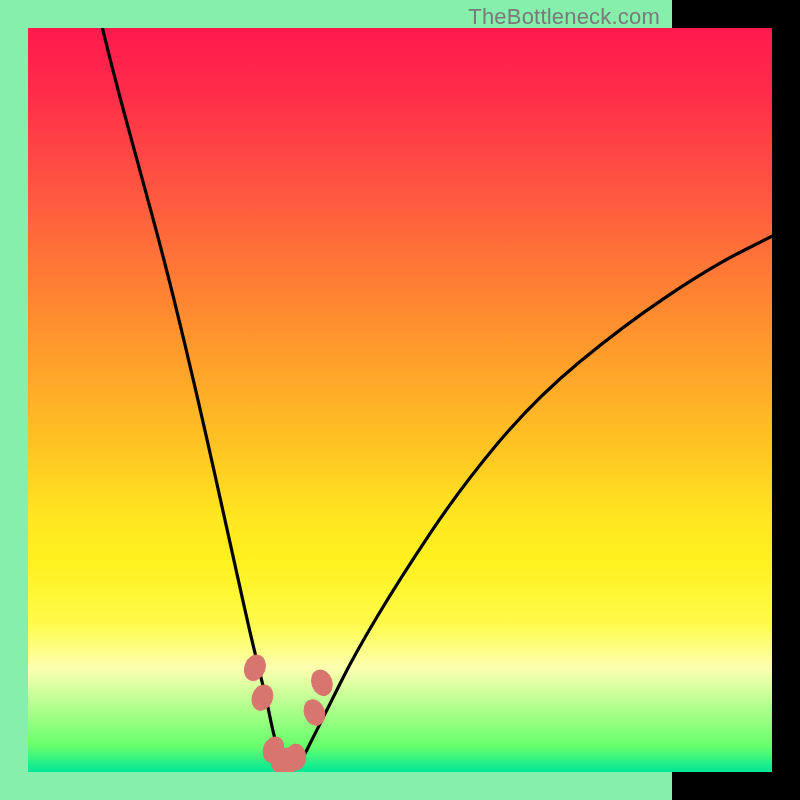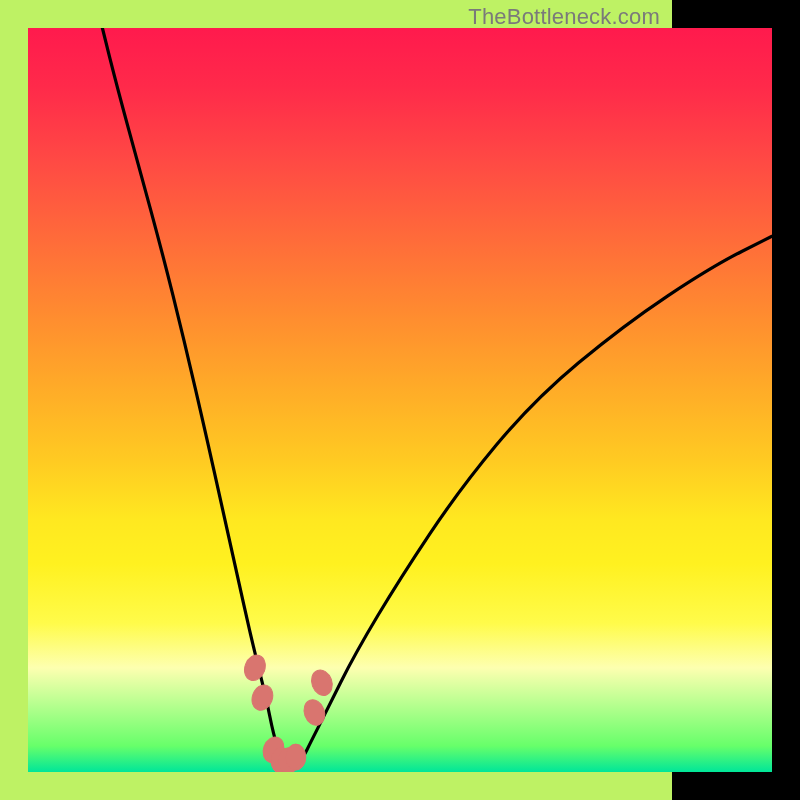--- a/index.html
+++ b/index.html
@@ -10,21 +10,21 @@
     background: #000;
     overflow: hidden;
     font-family: Arial, Helvetica, sans-serif;
   }
   .frame {
     position: absolute;
     left: 0;
     top: 0;
     width: 672px;
     height: 800px;
-    background: #bef264;
+    background: #86efac;
   }
   .plot {
     position: absolute;
     left: 28px;
     top: 28px;
     width: 744px;
     height: 744px;
     background: linear-gradient(to bottom,
       #ff1a4d 0%,
       #ff2a4a 8%,

